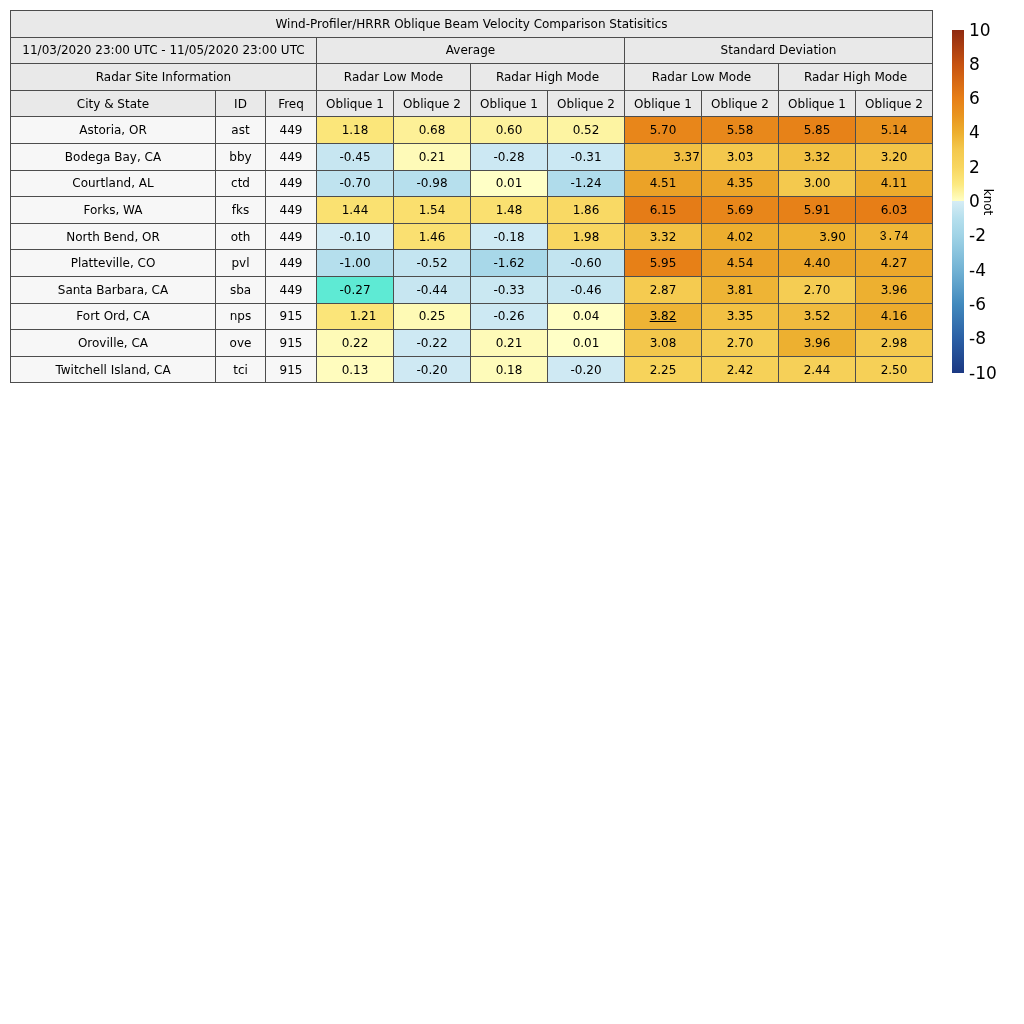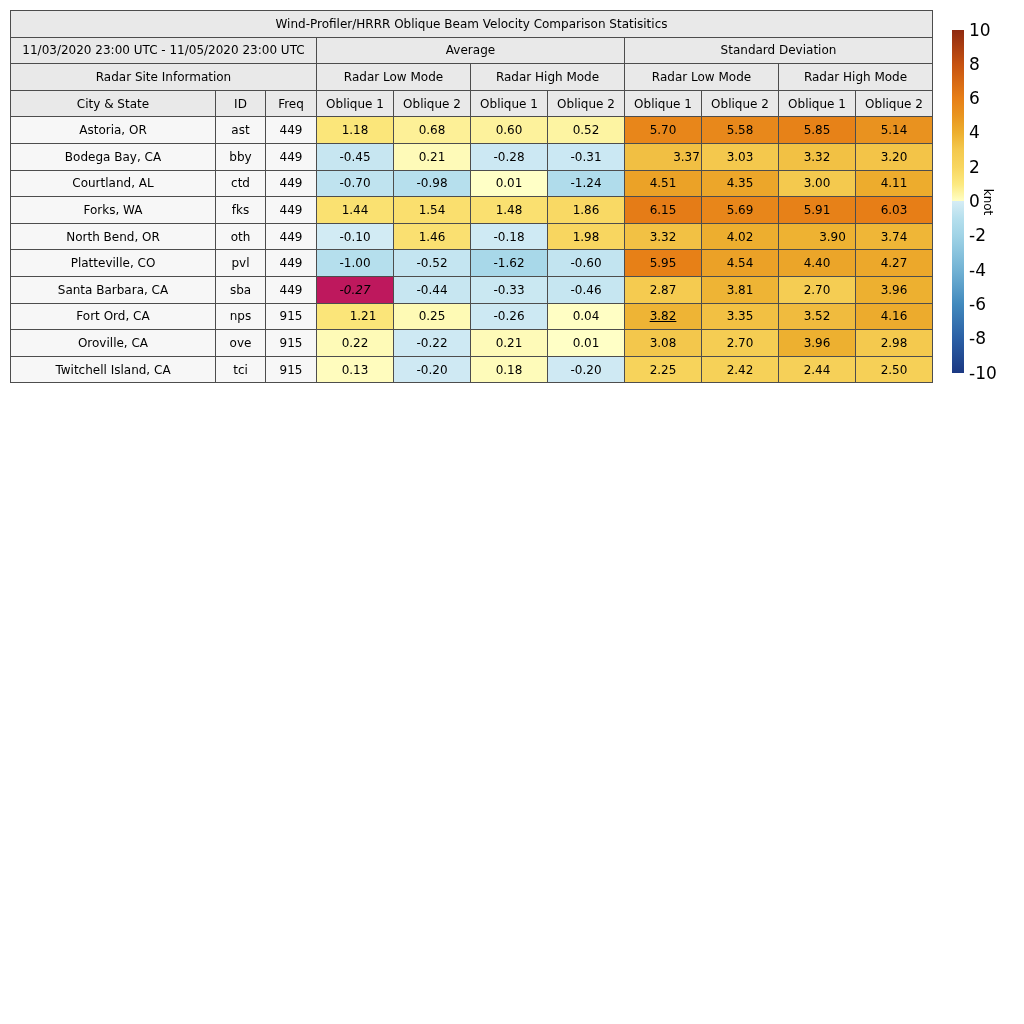--- a/index.html
+++ b/index.html
@@ -165,40 +165,40 @@
           <td class="info">North Bend, OR</td>
           <td class="info">oth</td>
           <td class="info">449</td>
           <td style="background: rgb(210, 235, 244);">-0.10</td>
           <td style="background: rgb(250, 224, 113);">1.46</td>
           <td style="background: rgb(207, 234, 244);">-0.18</td>
           <td style="background: rgb(248, 214, 96);">1.98</td>
           <td style="background: rgb(242, 193, 68);">3.32</td>
           <td style="background: rgb(237, 174, 47);">4.02</td>
           <td style="background: rgb(238, 178, 50); padding-left: 31px;">3.90</td>
-          <td style="background: rgb(239, 182, 55);">3.74</td>
+          <td style="background: rgb(239, 182, 55); font-family: Liberation Mono, monospace;">3.74</td>
         </tr>
         <tr>
           <td class="info">Platteville, CO</td>
           <td class="info">pvl</td>
           <td class="info">449</td>
           <td style="background: rgb(181, 223, 237);">-1.00</td>
           <td style="background: rgb(196, 229, 241);">-0.52</td>
           <td style="background: rgb(168, 216, 233);">-1.62</td>
           <td style="background: rgb(194, 228, 240);">-0.60</td>
           <td style="background: rgb(231, 128, 23);">5.95</td>
           <td style="background: rgb(235, 161, 39);">4.54</td>
           <td style="background: rgb(235, 165, 41);">4.40</td>
           <td style="background: rgb(236, 168, 43);">4.27</td>
         </tr>
         <tr>
           <td class="info">Santa Barbara, CA</td>
           <td class="info">sba</td>
           <td class="info">449</td>
-          <td style="background: #be185d; font-style: italic;">-0.27</td>
+          <td style="background: #5eead4;">-0.27</td>
           <td style="background: rgb(199, 230, 241);">-0.44</td>
           <td style="background: rgb(202, 232, 242);">-0.33</td>
           <td style="background: rgb(198, 230, 241);">-0.46</td>
           <td style="background: rgb(245, 203, 80);">2.87</td>
           <td style="background: rgb(238, 180, 53);">3.81</td>
           <td style="background: rgb(245, 205, 83);">2.70</td>
           <td style="background: rgb(237, 176, 48);">3.96</td>
         </tr>
         <tr>
           <td class="info">Fort Ord, CA</td>

